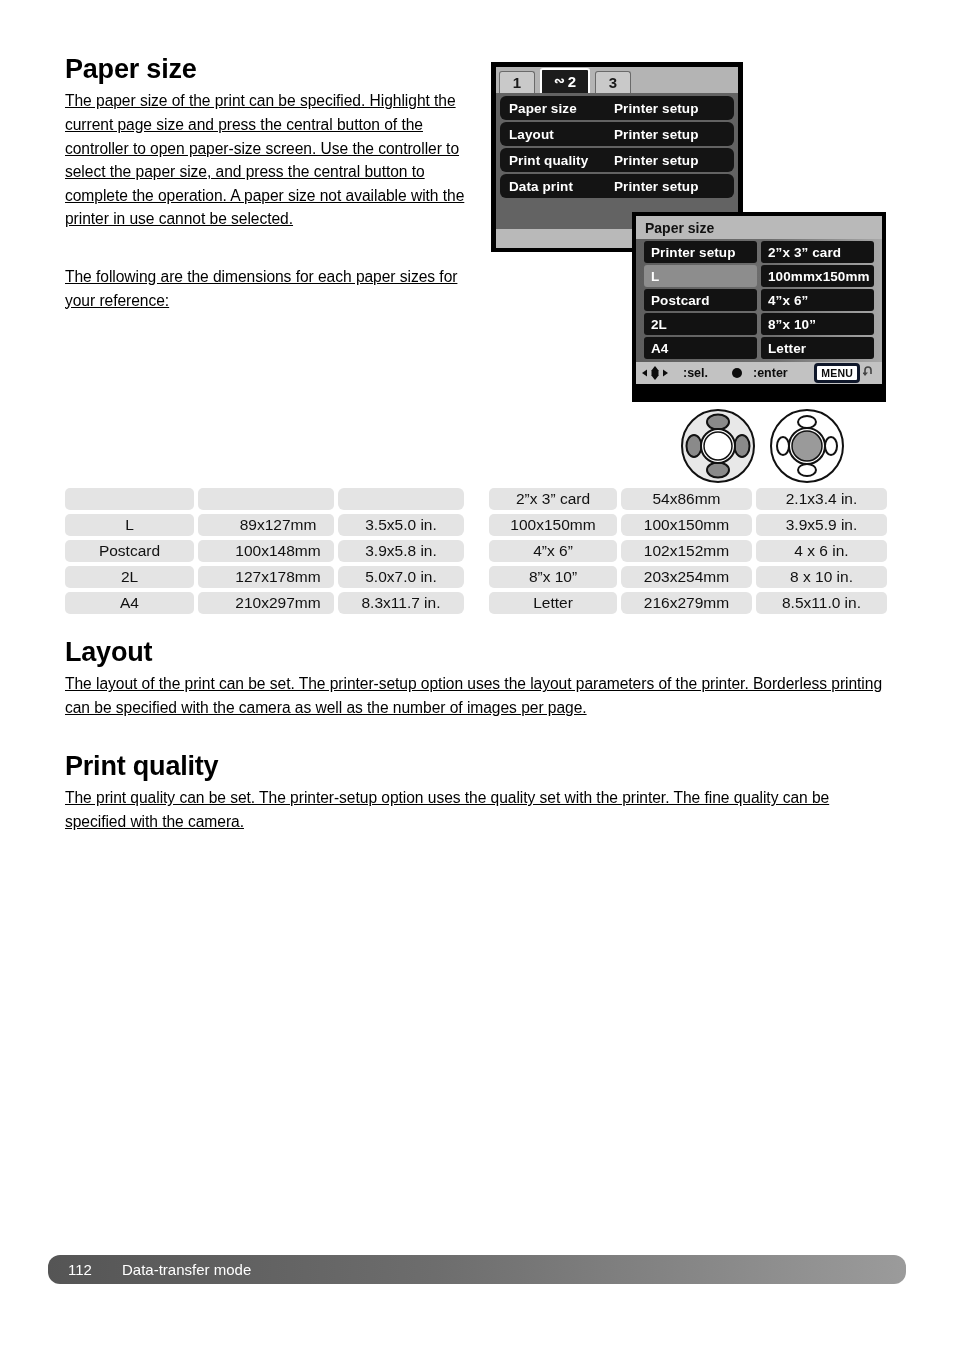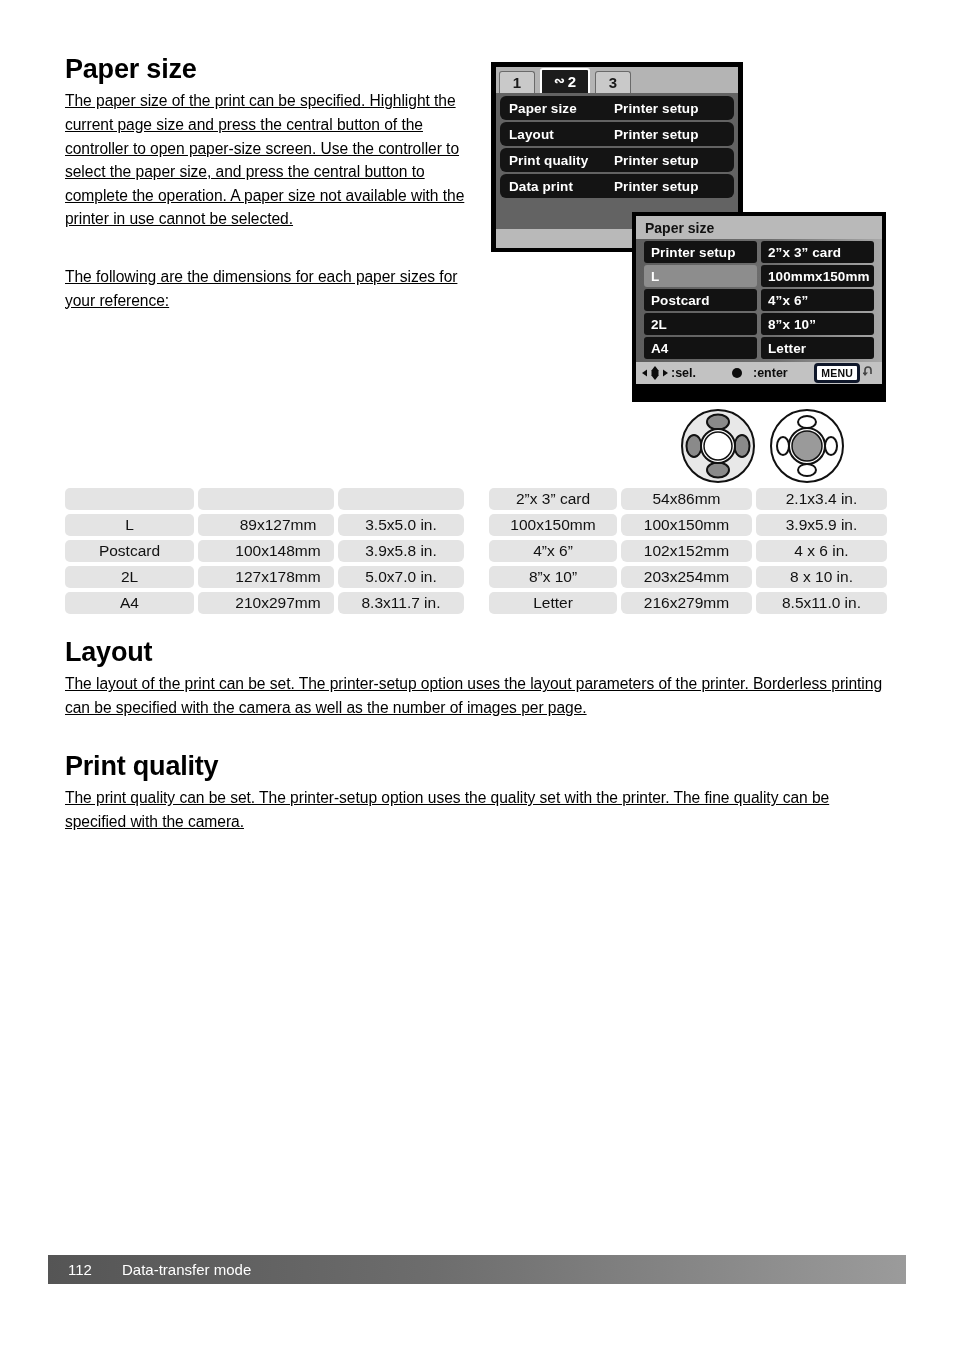--- a/index.html
+++ b/index.html
@@ -178,21 +178,21 @@
     height: 22px;
     display: flex;
     align-items: center;
     font-size: 12.5px;
     font-weight: bold;
     color: #0c0c0c;
     font-family: "Liberation Sans Narrow", "Liberation Sans", sans-serif;
     padding: 0 4px;
     position: relative;
   }
-  .bar-sel { display: flex; align-items: flex-start; gap: 3px; padding-left: 2px; }
+  .bar-sel { display: flex; align-items: flex-start; gap: 15px; padding-left: 2px; }
   .bar-enter { display: flex; align-items: center; gap: 11px; position: absolute; left: 96px; }
   .dot {
     width: 10px; height: 10px; border-radius: 50%;
     background: #0c0c0c; display: inline-block;
   }
   .menu-chip {
     position: absolute;
     right: 6px;
     display: flex;
     align-items: center;
@@ -247,21 +247,21 @@
   .lower h1.section-title { font-size: 27px; }
   .lower p.body-text { font-size: 15.6px; line-height: 23.6px; }
 
   
   .footer {
     position: absolute;
     left: 48px;
     top: 1255px;
     width: 858px;
     height: 29px;
-    border-radius: 0;
+    border-radius: 12px;
     background: linear-gradient(to right, #555555 0%, #6d6d6d 45%, #9b9b9b 100%);
     display: flex;
     align-items: center;
     color: #ffffff;
     font-size: 15px;
   }
   .footer .pagenum { padding-left: 20px; width: 54px; }
   .footer .ftitle { }
 </style>
 </head>

